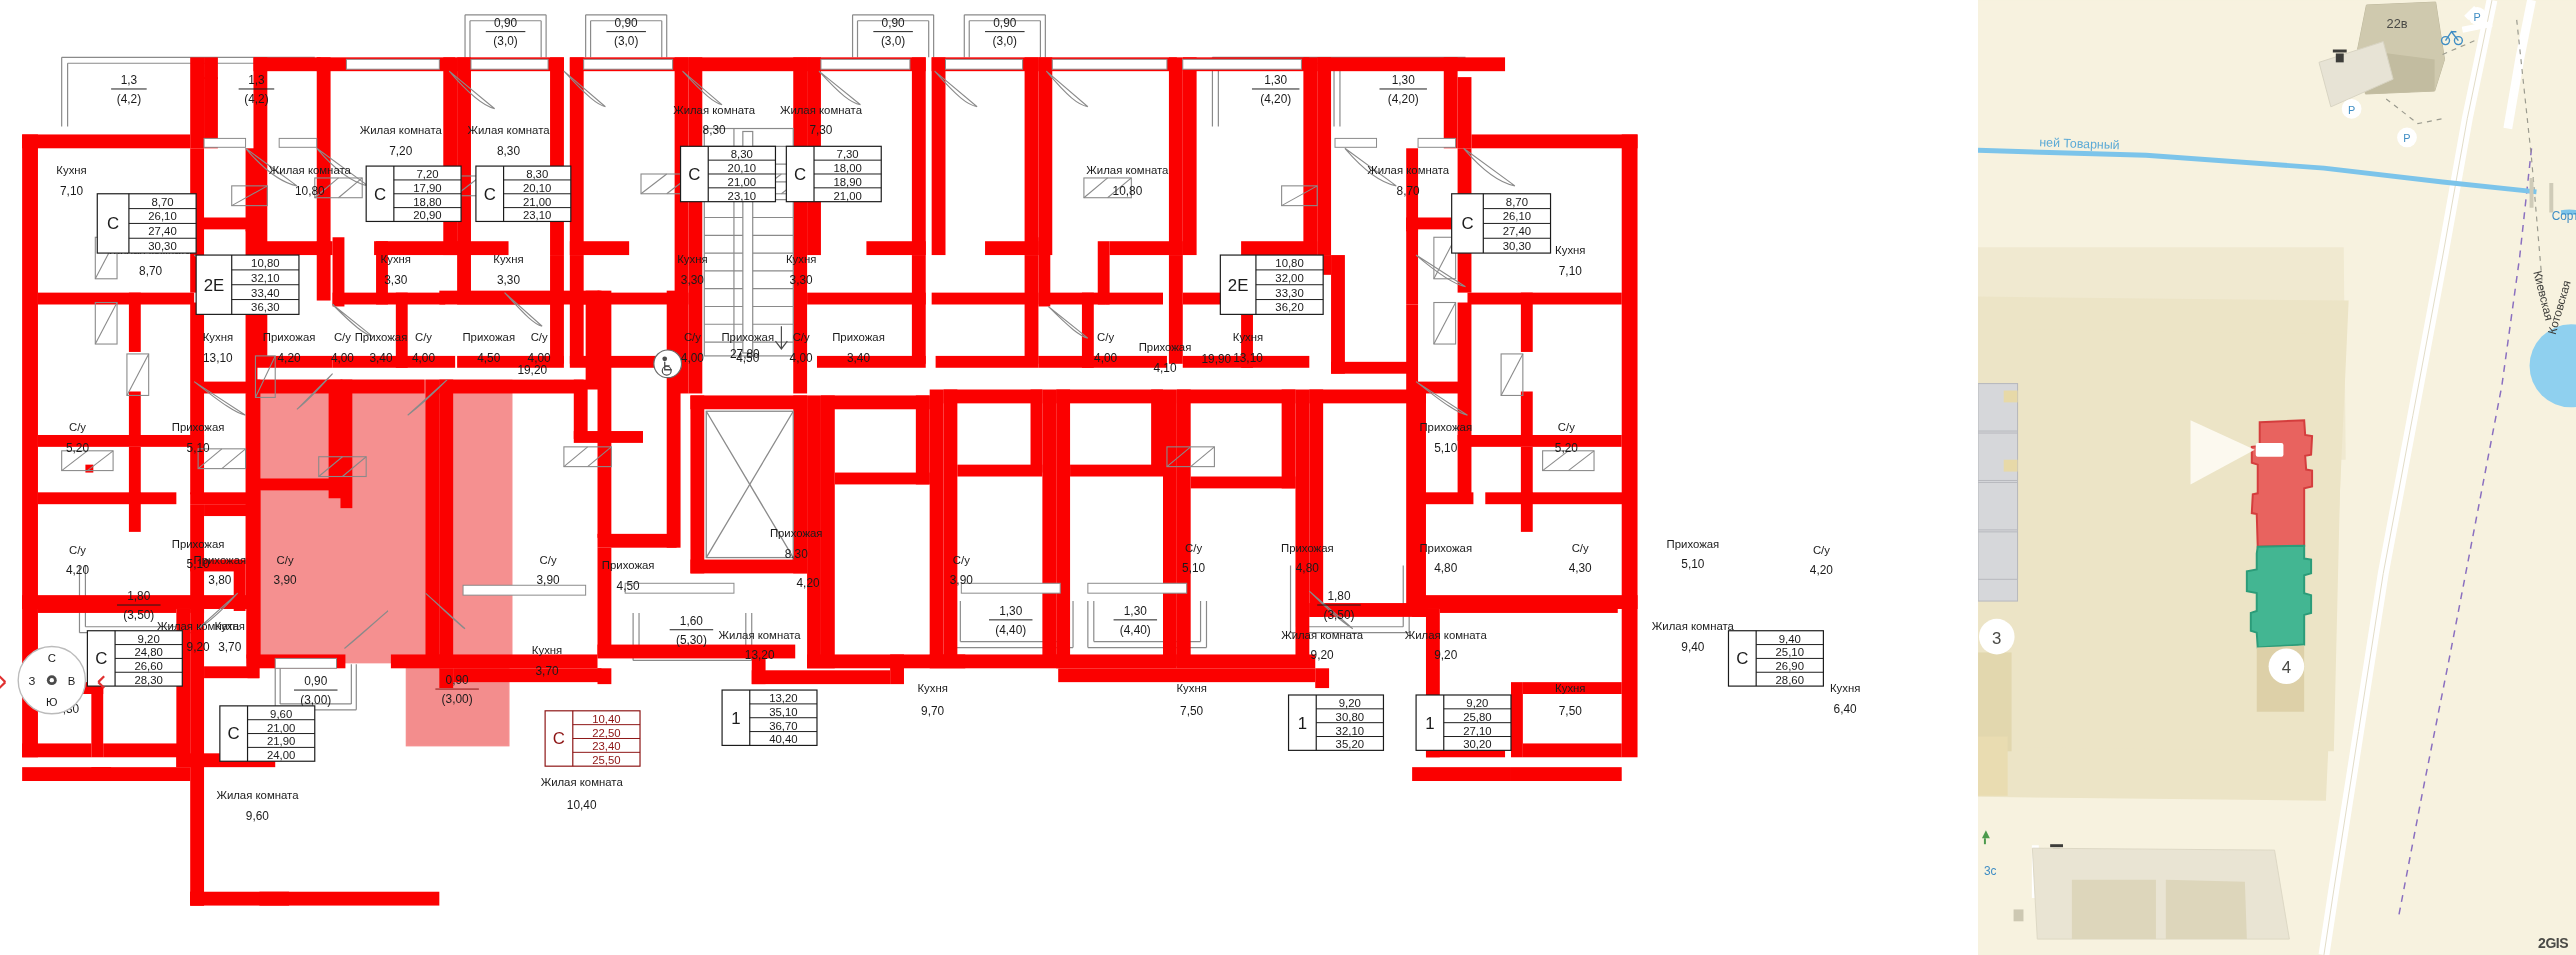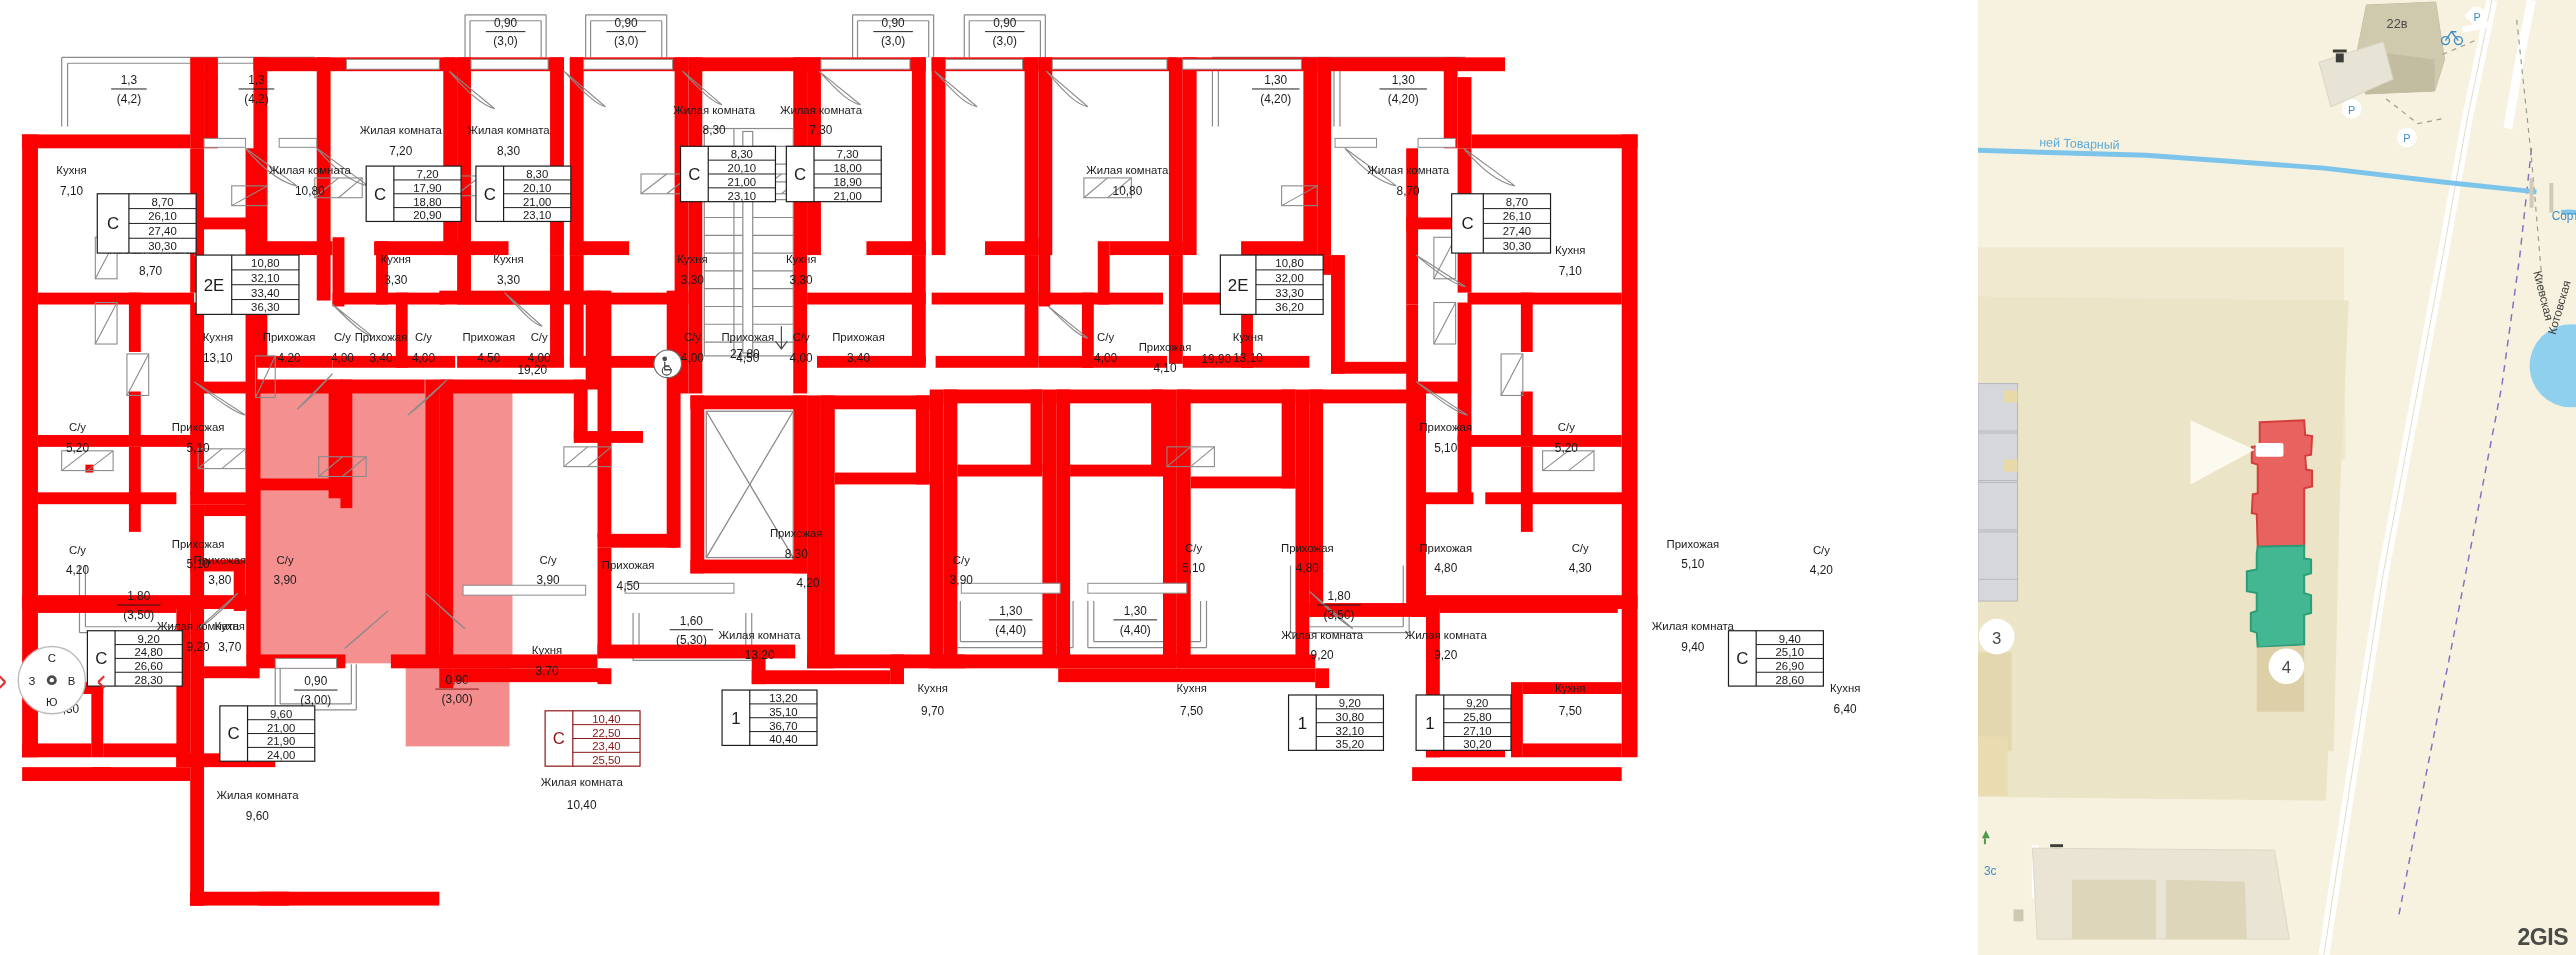--- a/index.html
+++ b/index.html
@@ -13,21 +13,21 @@
   
   #mappane{position:absolute;left:1978px;top:0;width:598px;height:955px;background:#f4efdc;overflow:hidden;}
   #mapsvg{position:absolute;left:0;top:0;}
 
   .mlabel{font-family:"Liberation Sans",sans-serif;fill:#4a4a46;}
   .mstreet{font-family:"Liberation Sans",sans-serif;fill:#3d3d3a;}
   .mwater{font-family:"Liberation Sans",sans-serif;fill:#5aa9d6;}
   .mpoi{font-family:"Liberation Sans",sans-serif;fill:#3f8dc4;}
 
   #gislogo{position:absolute;right:8px;bottom:4px;font-family:"Liberation Sans",sans-serif;
-    font-size:23px;font-weight:bold;color:#4a4a46;letter-spacing:-0.5px;}
+    font-size:14px;font-weight:bold;color:#4a4a46;letter-spacing:-0.5px;}
 
   
   .rn{font-family:"Liberation Sans",sans-serif;font-size:11.5px;fill:#1b1b1b;text-anchor:middle;}
   .ra{font-family:"Liberation Sans",sans-serif;font-size:12px;fill:#1b1b1b;text-anchor:middle;}
   .bal{font-family:"Liberation Sans",sans-serif;font-size:12px;fill:#1b1b1b;text-anchor:middle;}
   .tbl{font-family:"Liberation Sans",sans-serif;font-size:11.5px;fill:#1b1b1b;text-anchor:middle;}
   .tbltype{font-family:"Liberation Sans",sans-serif;font-size:17px;fill:#1b1b1b;text-anchor:middle;}
   .tblhl{fill:#8d1414;}
   .big{font-family:"Liberation Sans",sans-serif;font-size:12px;fill:#1b1b1b;text-anchor:middle;}
 </style>

